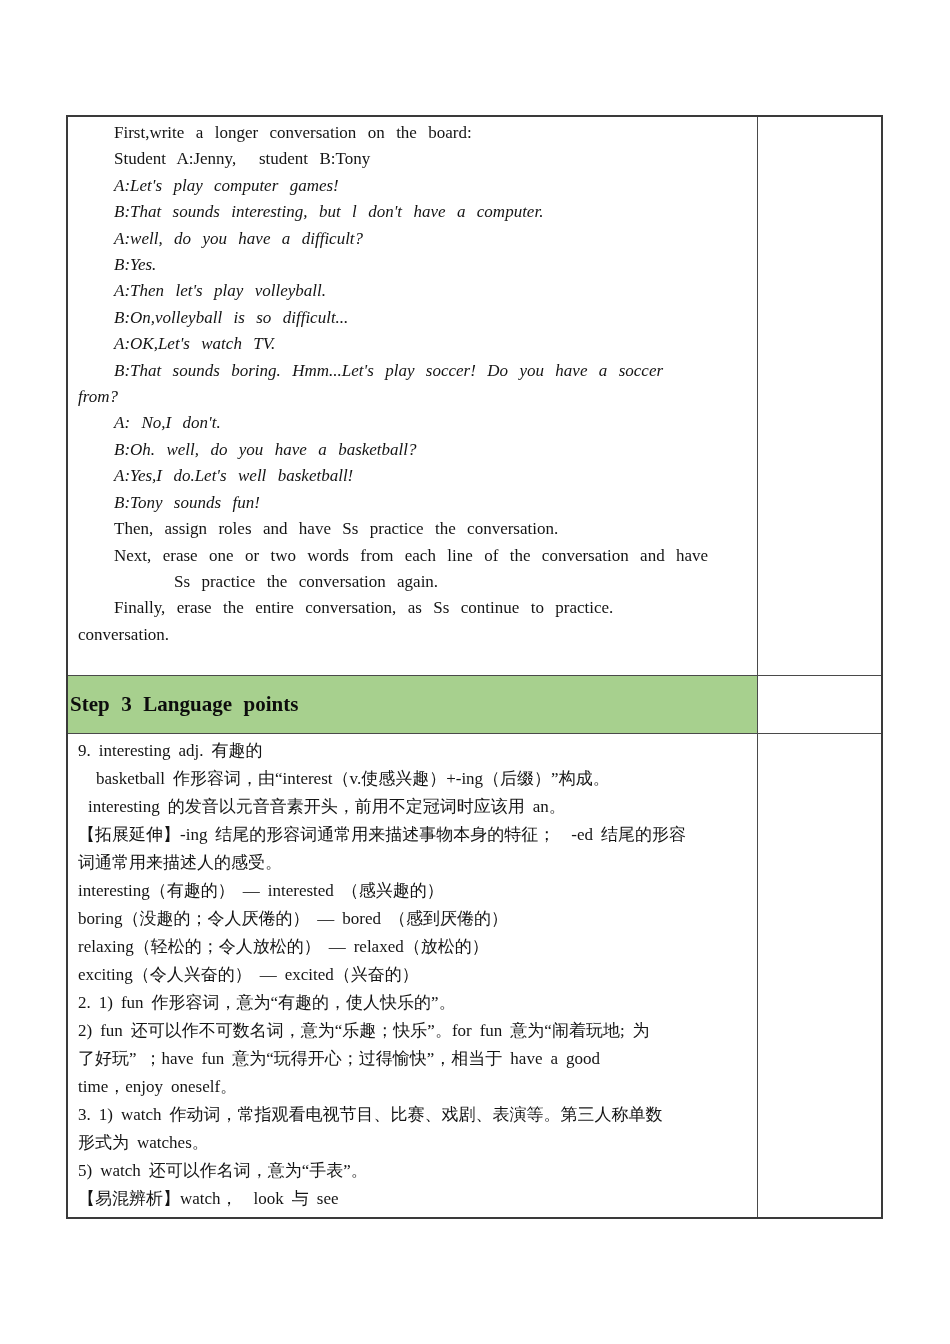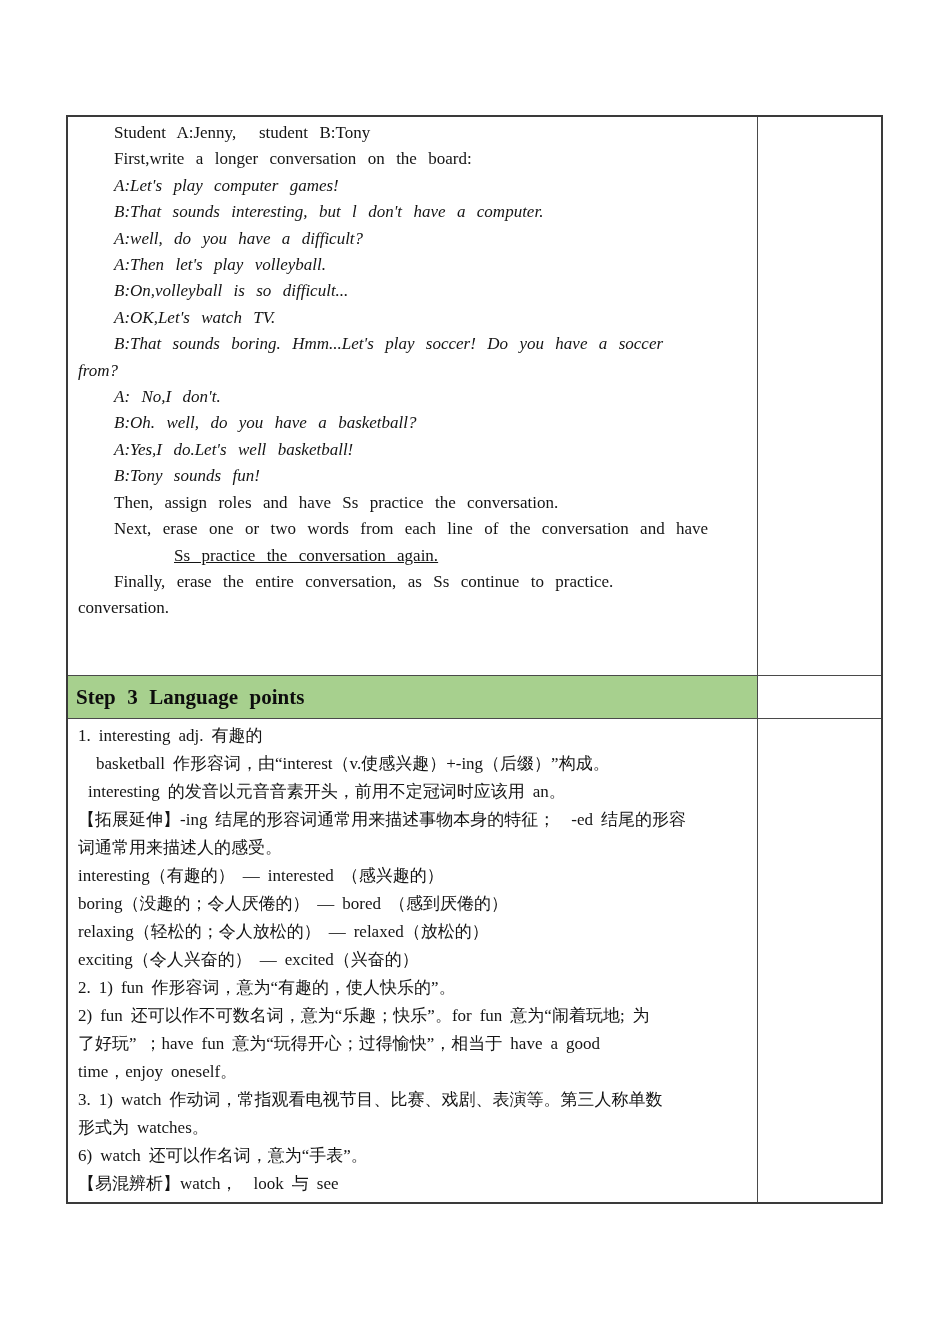--- a/index.html
+++ b/index.html
@@ -39,58 +39,59 @@
   
   .conversation-cell {
     height: 558px;
     padding: 3px 8px 0 10px;
     font-size: 17px;
     line-height: 26.4px;
     word-spacing: 0.42em;
   }
   
   .step-header-cell {
-    height: 43px;
+    height: 58px;
     background: #a7d08e;
     display: flex;
     align-items: center;
-    padding-left: 8px;
+    padding-left: 2px;
     font-size: 21px;
     font-weight: bold;
     word-spacing: 0.3em;
     color: #0d0d0d;
   }
   
   .language-cell {
     padding: 3px 8px 4px 10px;
     font-size: 17px;
     line-height: 28px;
     word-spacing: 0.22em;
   }
   .line {
     white-space: pre;
   }
   .italic { font-style: italic; }
   .ind-para  { padding-left: 36px; }
-  .ind-deep  { padding-left: 96px; text-decoration: underline; }
+  .ind-deep  { padding-left: 96px; }
   .ind-small { padding-left: 18px; }
   .ind-tiny  { padding-left: 10px; }
   .ind-none  { padding-left: 0; }
 </style>
 </head>
 <body>
 
 <div class="doc-table">
 
   <div class="cell conversation-cell row-top">
+      <div class="line ind-para">First,write a longer conversation on the board:</div>
       <div class="line ind-para">Student A:Jenny,  student B:Tony</div>
-      <div class="line ind-para">First,write a longer conversation on the board:</div>
       <div class="line ind-para italic">A:Let's play computer games!</div>
       <div class="line ind-para italic">B:That sounds interesting, but l don't have a computer.</div>
       <div class="line ind-para italic">A:well, do you have a difficult?</div>
+      <div class="line ind-para italic">B:Yes.</div>
       <div class="line ind-para italic">A:Then let's play volleyball.</div>
       <div class="line ind-para italic">B:On,volleyball is so difficult...</div>
       <div class="line ind-para italic">A:OK,Let's watch TV.</div>
       <div class="line ind-para italic">B:That sounds boring. Hmm...Let's play soccer! Do you have a soccer</div>
       <div class="line ind-none italic">from?</div>
       <div class="line ind-para italic">A: No,I don't.</div>
       <div class="line ind-para italic">B:Oh. well, do you have a basketball?</div>
       <div class="line ind-para italic">A:Yes,I do.Let's well basketball!</div>
       <div class="line ind-para italic">B:Tony sounds fun!</div>
       <div class="line ind-para">Then, assign roles and have Ss practice the conversation.</div>
@@ -102,34 +103,34 @@
 
   <div class="cell col-right row-top"></div>
 
   <div class="cell step-header-cell row-mid">
     <span>Step 3 Language points</span>
   </div>
 
   <div class="cell col-right row-mid"></div>
 
   <div class="cell language-cell row-bottom">
-      <div class="line ind-none">1. interesting adj. 有趣的</div>
+      <div class="line ind-none">9. interesting adj. 有趣的</div>
       <div class="line ind-small">basketball 作形容词，由“interest（v.使感兴趣）+-ing（后缀）”构成。</div>
       <div class="line ind-tiny">interesting 的发音以元音音素开头，前用不定冠词时应该用 an。</div>
       <div class="line ind-none">【拓展延伸】-ing 结尾的形容词通常用来描述事物本身的特征；  -ed 结尾的形容</div>
       <div class="line ind-none">词通常用来描述人的感受。</div>
       <div class="line ind-none">interesting（有趣的） — interested （感兴趣的）</div>
       <div class="line ind-none">boring（没趣的；令人厌倦的） — bored （感到厌倦的）</div>
       <div class="line ind-none">relaxing（轻松的；令人放松的） — relaxed（放松的）</div>
       <div class="line ind-none">exciting（令人兴奋的） — excited（兴奋的）</div>
       <div class="line ind-none">2. 1) fun 作形容词，意为“有趣的，使人快乐的”。</div>
       <div class="line ind-none">2) fun 还可以作不可数名词，意为“乐趣；快乐”。for fun 意为“闹着玩地; 为</div>
       <div class="line ind-none">了好玩” ；have fun 意为“玩得开心；过得愉快”，相当于 have a good</div>
       <div class="line ind-none">time，enjoy oneself。</div>
       <div class="line ind-none">3. 1) watch 作动词，常指观看电视节目、比赛、戏剧、表演等。第三人称单数</div>
       <div class="line ind-none">形式为 watches。</div>
-      <div class="line ind-none">6) watch 还可以作名词，意为“手表”。</div>
+      <div class="line ind-none">5) watch 还可以作名词，意为“手表”。</div>
       <div class="line ind-none">【易混辨析】watch，  look 与 see</div>
     </div>
 
   <div class="cell col-right row-bottom"></div>
 
 </div>
 
 </body></html>

